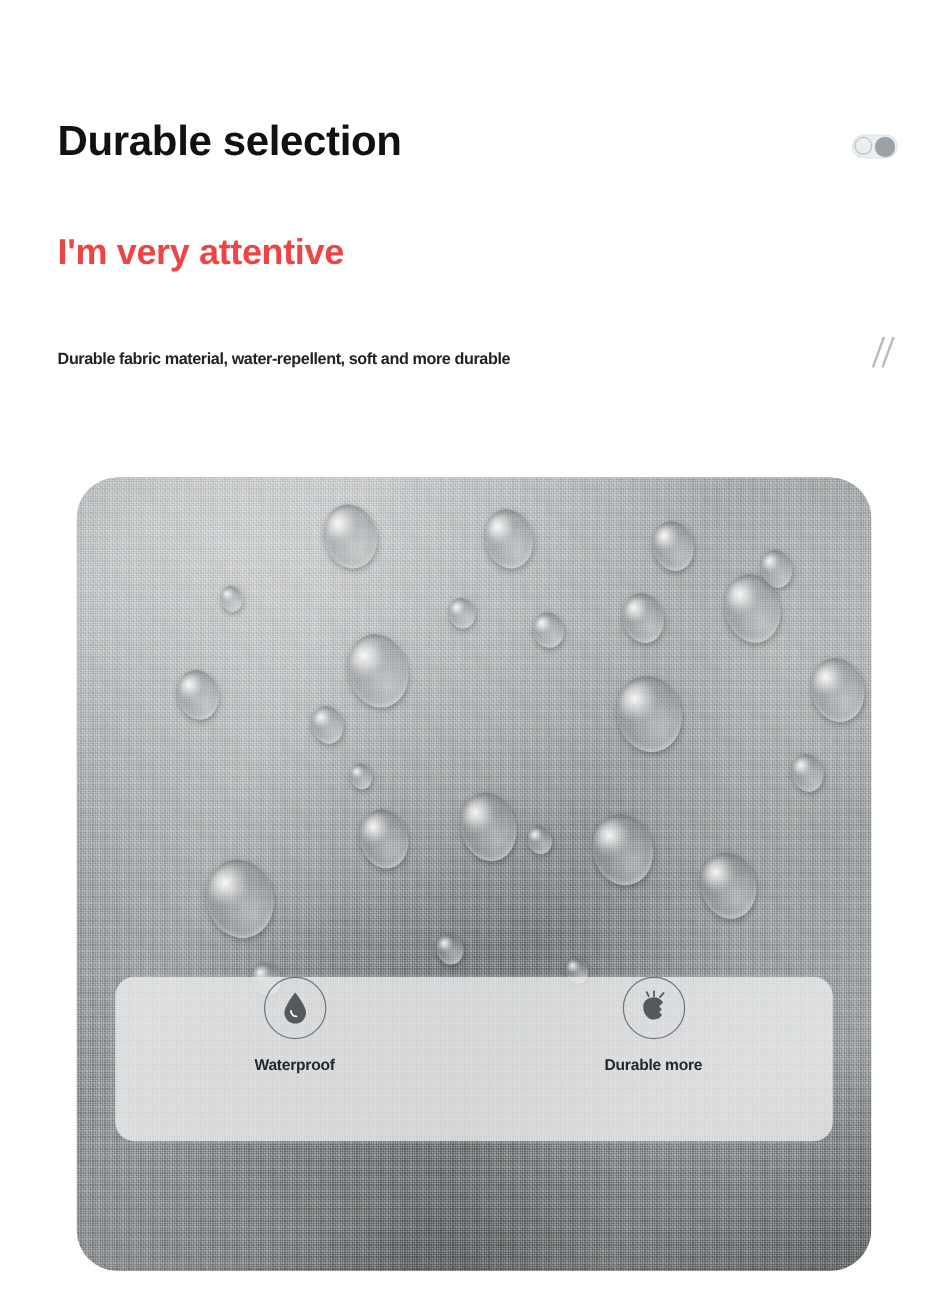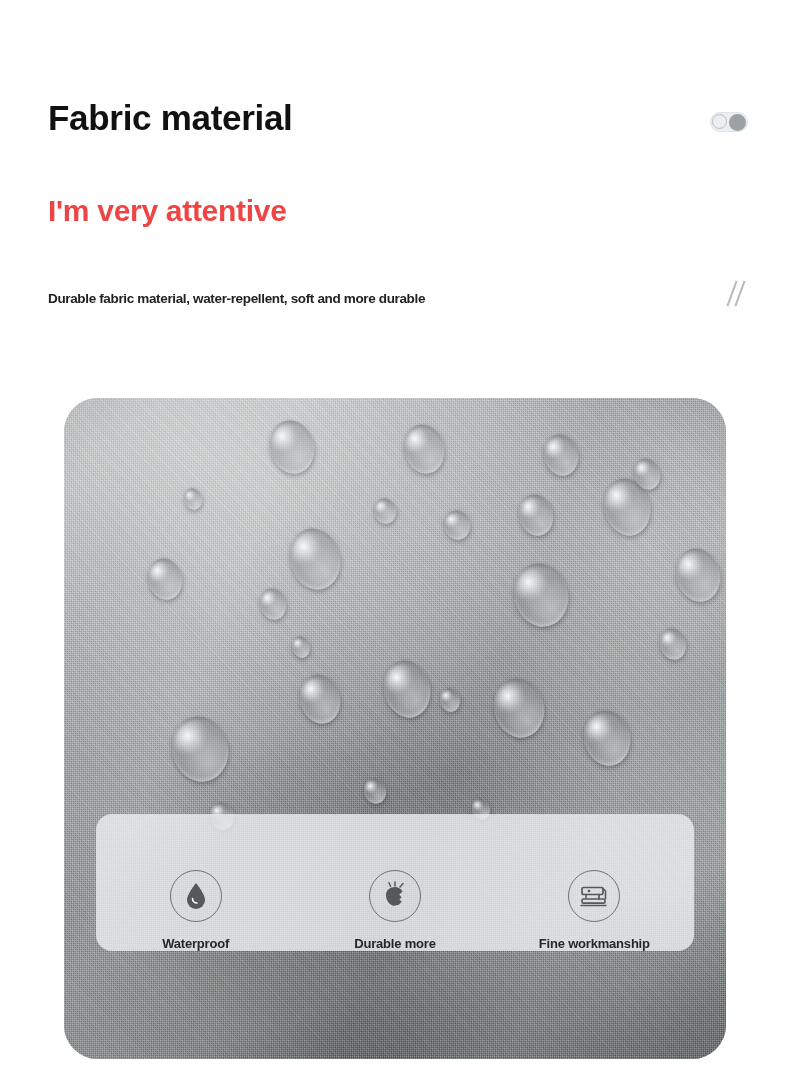--- a/index.html
+++ b/index.html
@@ -174,21 +174,21 @@
   
   .feature-bar {
     position: absolute;
     left: 32px;
     bottom: 108px;
     width: 598px;
     height: 137px;
     border-radius: 16px;
     background: rgba(236,238,239,0.80);
     display: flex;
-    align-items: flex-end;
+    align-items: flex-start;
   }
   .feature {
     flex: 1 1 0;
     text-align: center;
     position: relative;
   }
   .feature .icon-wrap {
     width: 52px;
     height: 52px;
     margin: 0 auto 14px auto;
@@ -207,21 +207,21 @@
     white-space: nowrap;
   }
   .feature svg { display: block; }
 </style>
 </head>
 <body>
 
 <div class="page">
 
   <div class="header">
-    <h1 class="title-main">Fabric material</h1>
+    <h1 class="title-main">Durable selection</h1>
     <h2 class="title-sub">I'm very attentive</h2>
     <p class="tagline">Durable fabric material, water-repellent, soft and more durable</p>
   </div>
 
   <div class="toggle-pill">
     <span class="ring"></span>
     <span class="knob"></span>
   </div>
 
   <div class="slash-mark">
@@ -279,31 +279,17 @@
           <svg width="30" height="30" viewBox="0 0 30 30" aria-hidden="true">
             <path d="M6 14 C6 9 10 6 15 6 c3 0 6 1.6 7.6 4.4 l-3.4 3.4 2.4 2.4 -2.2 2.2 2.4 2.4 -3 3 C16.6 24.4 14 25 12.6 24.4 C8.6 23 6 19 6 14 Z" fill="#55595c"></path>
             <path d="M15 5 L15 1" stroke="#55595c" stroke-width="1.5" stroke-linecap="round"></path>
             <path d="M20 6 L23 2.5" stroke="#55595c" stroke-width="1.5" stroke-linecap="round"></path>
             <path d="M10.5 5.2 L9 1.8" stroke="#55595c" stroke-width="1.5" stroke-linecap="round"></path>
           </svg>
         </div>
         <div class="label">Durable more</div>
       </div>
 
-      <div class="feature">
-        <div class="icon-wrap">
-          <svg width="30" height="28" viewBox="0 0 30 28" aria-hidden="true">
-            <rect x="3" y="5.5" width="21" height="7" rx="1.6" fill="none" stroke="#55595c" stroke-width="1.7"></rect>
-            <path d="M20 12.5 L20 17" stroke="#55595c" stroke-width="1.7" stroke-linecap="round"></path>
-            <path d="M7 12.5 L7 16" stroke="#55595c" stroke-width="1.5" stroke-linecap="round"></path>
-            <rect x="3" y="17" width="23" height="4.2" rx="1.4" fill="none" stroke="#55595c" stroke-width="1.7"></rect>
-            <path d="M23 5.5 L26.5 9 L26.5 17" fill="none" stroke="#55595c" stroke-width="1.6" stroke-linejoin="round"></path>
-            <circle cx="10" cy="9" r="1.3" fill="#55595c"></circle>
-            <path d="M2 23.5 L27 23.5" stroke="#55595c" stroke-width="1.5" stroke-linecap="round"></path>
-          </svg>
-        </div>
-        <div class="label">Fine workmanship</div>
-      </div>
 
     </div>
   </div>
 
 </div>
 
 </body></html>

